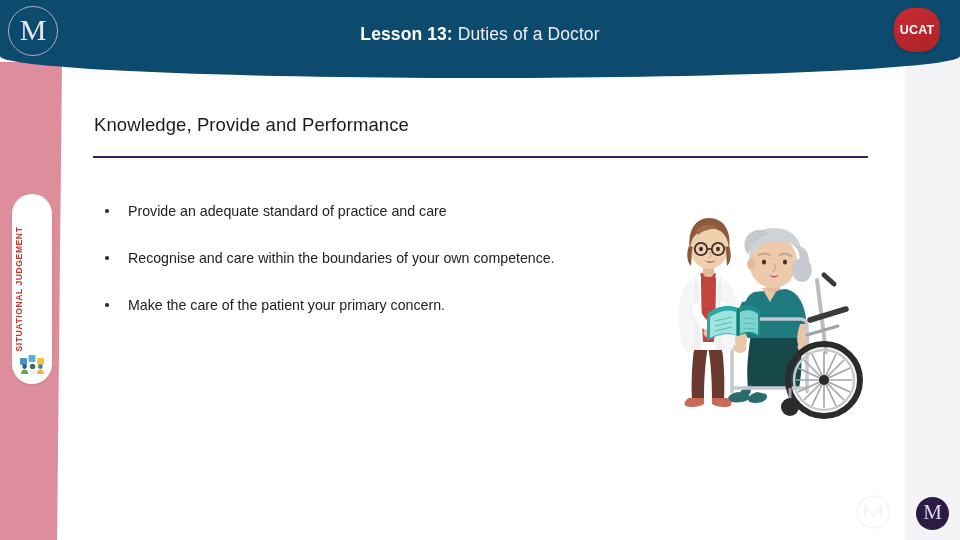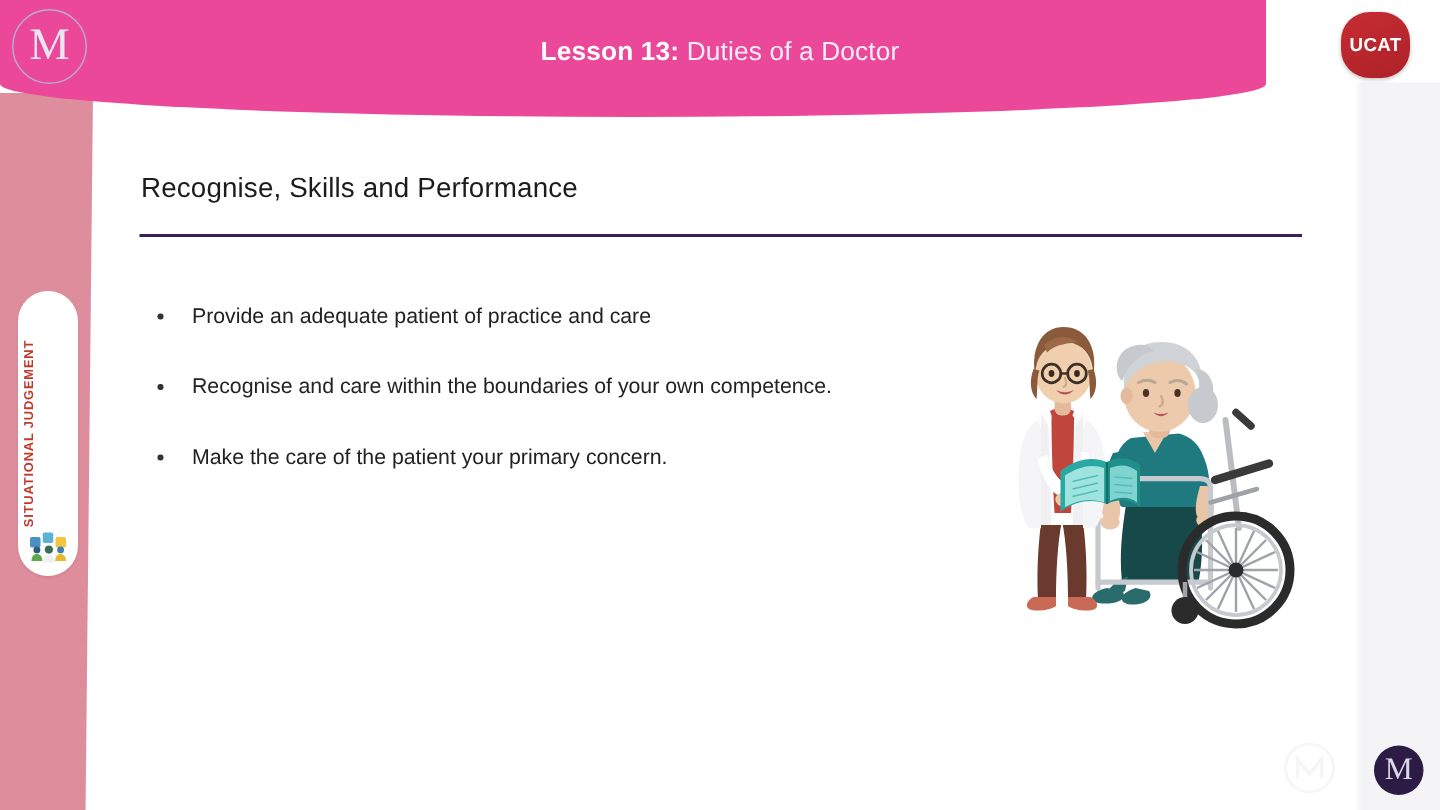--- a/index.html
+++ b/index.html
@@ -42,23 +42,23 @@
     height: 485px;
     background: linear-gradient(to right, #ffffff, #f1f1f4);
     z-index: 1;
   }
 
   
   .header {
     position: absolute;
     top: 0;
     left: 0;
-    width: 844px;
+    width: 960px;
     height: 78px;
-    background: #ec4899;
+    background: #0c4a6e;
     border-bottom-left-radius: 50% 22px;
     border-bottom-right-radius: 50% 22px;
     z-index: 6;
     text-decoration: underline;
   }
   .header-title {
     position: absolute;
     top: 24px;
     left: 0;
     width: 960px;
@@ -305,27 +305,27 @@
         <circle cx="5.6" cy="12.6" r="2.3" fill="#2e5d7a"></circle>
         <path d="M9.6 21c0-3.4 1.8-5.2 4-5.2s4 1.8 4 5.2z" fill="#f0f0f0"></path>
         <circle cx="13.6" cy="12.4" r="2.7" fill="#3c6e55"></circle>
         <path d="M17.8 20c0-3 1.6-4.6 3.6-4.6S25 17 25 20z" fill="#e8b830"></path>
         <circle cx="21.4" cy="12.6" r="2.3" fill="#3f7fae"></circle>
       </svg>
     </div>
   </div>
 
   <div class="content">
-    <div class="section-title">Recognise, Skills and Performance</div>
+    <div class="section-title">Knowledge, Provide and Performance</div>
     <div class="title-rule"></div>
 
     <ul class="bullet-list">
       <li class="bullet-item">
         <span class="bullet-dot"></span>
-        <span>Provide an adequate patient of practice and care</span>
+        <span>Provide an adequate standard of practice and care</span>
       </li>
       <li class="bullet-item">
         <span class="bullet-dot"></span>
         <span>Recognise and care within the boundaries of your own competence.</span>
       </li>
       <li class="bullet-item">
         <span class="bullet-dot"></span>
         <span>Make the care of the patient your primary concern.</span>
       </li>
     </ul>

